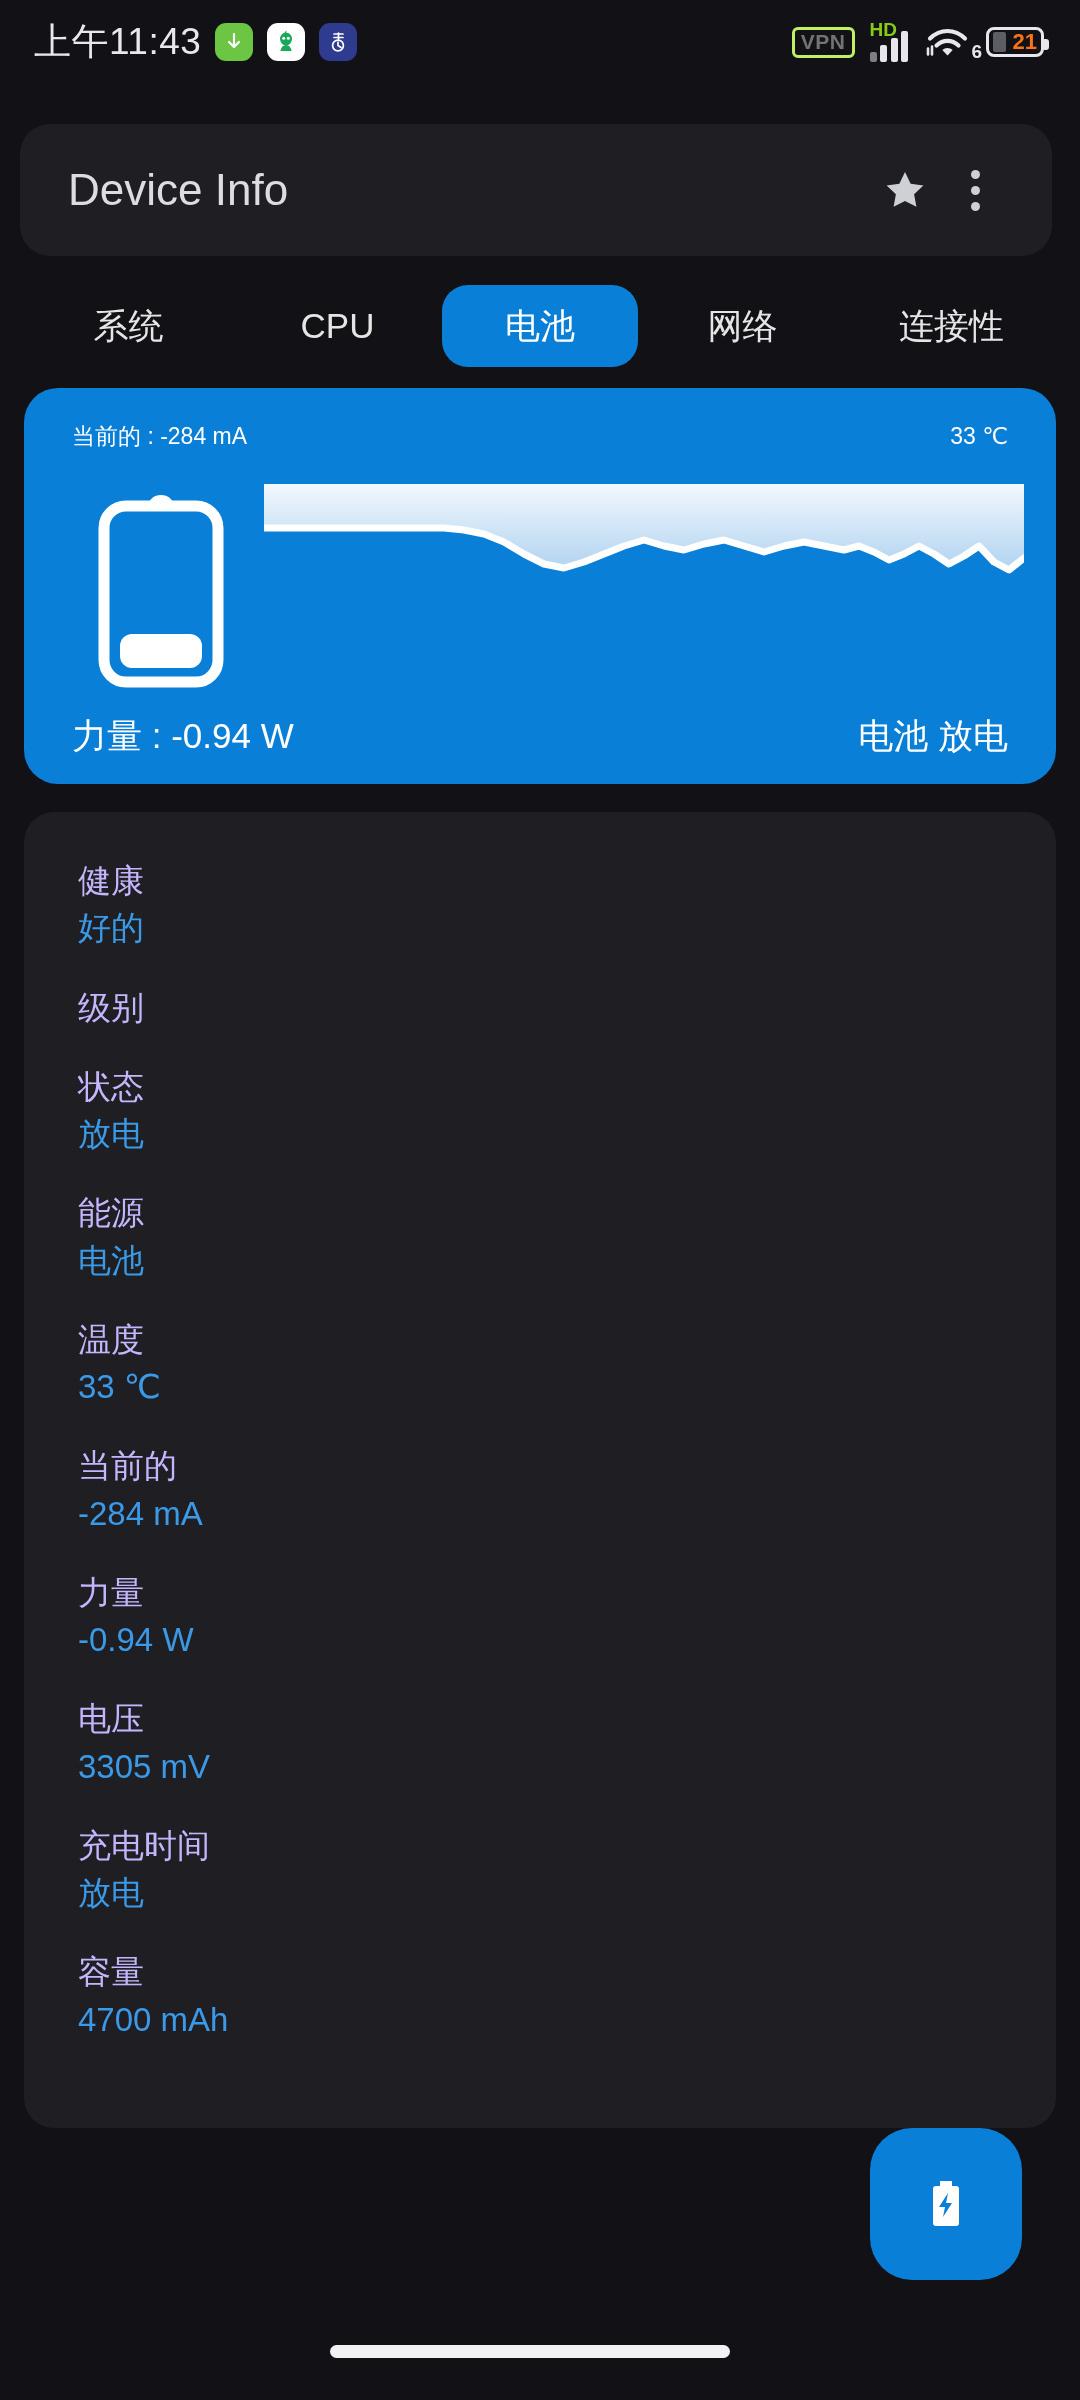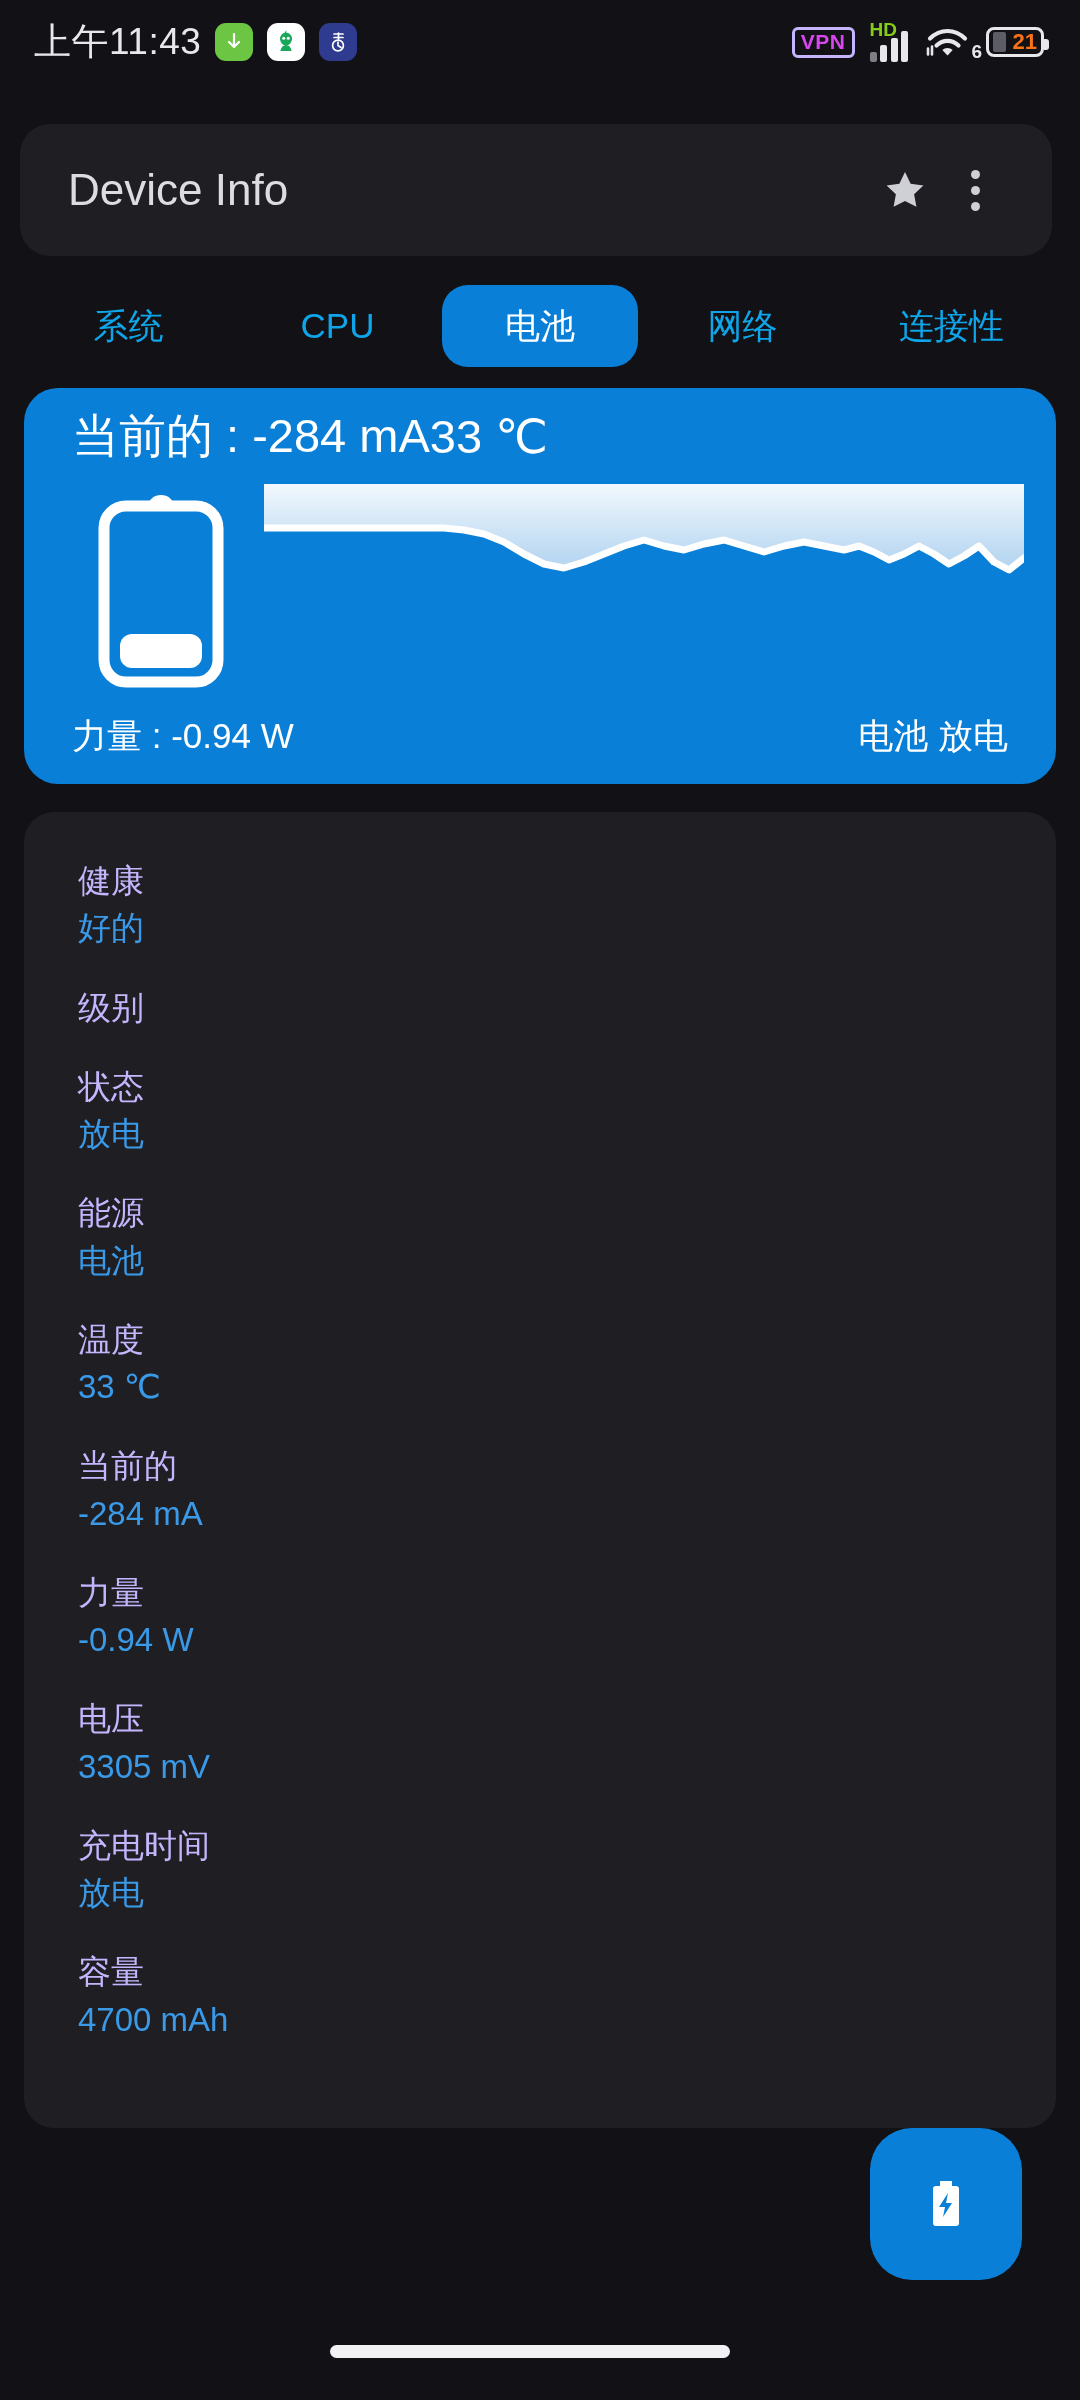--- a/index.html
+++ b/index.html
@@ -19,21 +19,21 @@
   }
   .sb-left { display:flex; align-items:center; gap:14px; }
   .sb-clock { color:#e8e8ec; font-size:37px; letter-spacing:.5px; white-space:nowrap; }
   .sb-icon { width:38px; height:38px; border-radius:11px; display:flex; align-items:center; justify-content:center; }
   .ic-download { background:#6cc644; }
   .ic-mascot   { background:#ffffff; }
   .ic-blue     { background:#2e3b8f; }
 
   .sb-right { display:flex; align-items:center; gap:15px; }
   .vpn-box {
-    border:3px solid #c4b5fd; border-radius:6px; color:#d946ef;
+    border:3px solid #bef264; border-radius:6px; color:#737373;
     font-size:21px; font-weight:bold; padding:1px 6px 3px; line-height:1;
     letter-spacing:.5px;
   }
   .sig-wrap { position:relative; display:flex; align-items:flex-end; gap:3px; height:40px; }
   .hd-label { position:absolute; left:0; top:-2px; color:#84cc16; font-size:19px; font-weight:bold; line-height:1; }
   .bars { display:flex; align-items:flex-end; gap:3.5px; margin-top:16px; }
   .bars i { display:block; width:7px; background:#e8e8ec; border-radius:2px; }
   .bars i:nth-child(1){height:10px; background:#7e7e86;}
   .bars i:nth-child(2){height:17px;}
   .bars i:nth-child(3){height:24px;}
@@ -66,33 +66,33 @@
                align-items:center; justify-content:center; gap:7px; }
   .kebab-btn span { width:9px; height:9px; border-radius:50%; background:#cfcfd6; display:block; }
 
   
   .tabs {
     position:absolute; left:24px; top:278px; width:1032px; height:96px;
     display:flex; align-items:center;
   }
   .tab {
     flex:1; height:82px; display:flex; align-items:center; justify-content:center;
-    color:#0ea5e9; font-size:35px; border-radius:26px;
+    color:#e5e5e5; font-size:35px; border-radius:26px;
   }
   .tab.active { background:#0a7fd8; color:#ffffff; flex:0 0 196px; }
 
   
   .hero {
     position:absolute; left:24px; top:388px; width:1032px; height:396px;
     background:#0a7fd8; border-radius:34px; overflow:hidden;
   }
   .hero-top {
     position:absolute; left:0; top:0; width:100%; height:96px;
-    display:flex; align-items:center; 
-    padding:16px 48px; color:#ffffff; font-size:47px;
+    display:flex; align-items:center; justify-content:space-between;
+    padding:16px 48px; color:#ffffff; font-size:23px;
   }
   .hero-bot {
     position:absolute; left:0; bottom:0; width:100%; height:96px;
     display:flex; align-items:center; justify-content:space-between;
     padding:0 48px; color:#ffffff; font-size:35px;
   }
   .hero-batt { position:absolute; left:62px; top:96px; width:150px; height:205px; }
   .hero-chart { position:absolute; left:240px; top:96px; width:760px; height:205px; }
 
   

